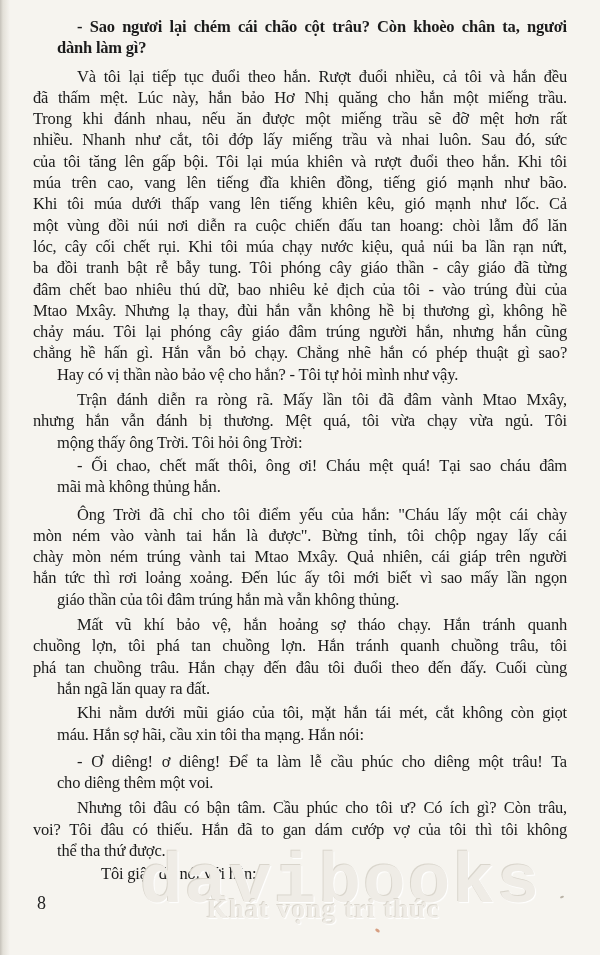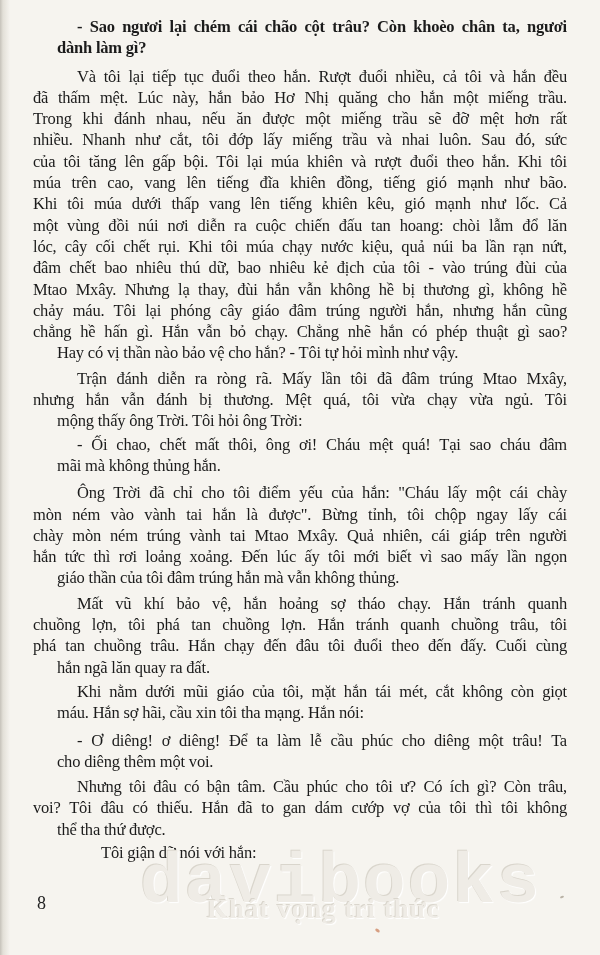--- a/index.html
+++ b/index.html
@@ -110,28 +110,29 @@
     <div class="para">
       <div class="line first">Và tôi lại tiếp tục đuổi theo hắn. Rượt đuổi nhiều, cả tôi và hắn đều</div>
       <div class="line">đã thấm mệt. Lúc này, hắn bảo Hơ Nhị quăng cho hắn một miếng trầu.</div>
       <div class="line">Trong khi đánh nhau, nếu ăn được một miếng trầu sẽ đỡ mệt hơn rất</div>
       <div class="line">nhiều. Nhanh như cắt, tôi đớp lấy miếng trầu và nhai luôn. Sau đó, sức</div>
       <div class="line">của tôi tăng lên gấp bội. Tôi lại múa khiên và rượt đuổi theo hắn. Khi tôi</div>
       <div class="line">múa trên cao, vang lên tiếng đĩa khiên đồng, tiếng gió mạnh như bão.</div>
       <div class="line">Khi tôi múa dưới thấp vang lên tiếng khiên kêu, gió mạnh như lốc. Cả</div>
       <div class="line">một vùng đồi núi nơi diễn ra cuộc chiến đấu tan hoang: chòi lẫm đổ lăn</div>
       <div class="line">lóc, cây cối chết rụi. Khi tôi múa chạy nước kiệu, quả núi ba lần rạn nứt,</div>
+      <div class="line">ba đồi tranh bật rễ bẫy tung. Tôi phóng cây giáo thần - cây giáo đã từng</div>
       <div class="line">đâm chết bao nhiêu thú dữ, bao nhiêu kẻ địch của tôi - vào trúng đùi của</div>
       <div class="line">Mtao Mxây. Nhưng lạ thay, đùi hắn vẫn không hề bị thương gì, không hề</div>
       <div class="line">chảy máu. Tôi lại phóng cây giáo đâm trúng người hắn, nhưng hắn cũng</div>
       <div class="line">chẳng hề hấn gì. Hắn vẫn bỏ chạy. Chẳng nhẽ hắn có phép thuật gì sao?</div>
       <div class="line last">Hay có vị thần nào bảo vệ cho hắn? - Tôi tự hỏi mình như vậy.</div>
     </div>
     <div class="para">
-      <div class="line first">Trận đánh diễn ra ròng rã. Mấy lần tôi đã đâm trúng Mtao Mxây,</div>
+      <div class="line first">Trận đánh diễn ra ròng rã. Mấy lần tôi đã đâm vành Mtao Mxây,</div>
       <div class="line">nhưng hắn vẫn đánh bị thương. Mệt quá, tôi vừa chạy vừa ngủ. Tôi</div>
       <div class="line last">mộng thấy ông Trời. Tôi hỏi ông Trời:</div>
     </div>
     <div class="para">
       <div class="line first">- Ối chao, chết mất thôi, ông ơi! Cháu mệt quá! Tại sao cháu đâm</div>
       <div class="line last">mãi mà không thủng hắn.</div>
     </div>
     <div class="para">
       <div class="line first">Ông Trời đã chỉ cho tôi điểm yếu của hắn: "Cháu lấy một cái chày</div>
       <div class="line">mòn ném vào vành tai hắn là được". Bừng tỉnh, tôi chộp ngay lấy cái</div>

